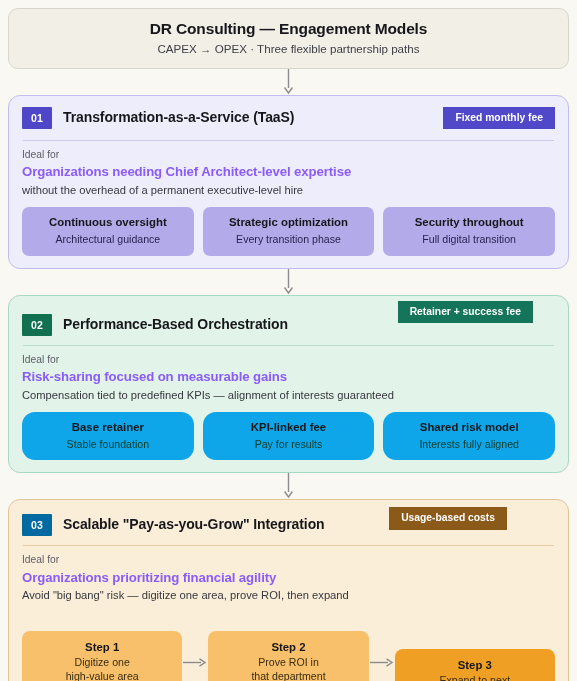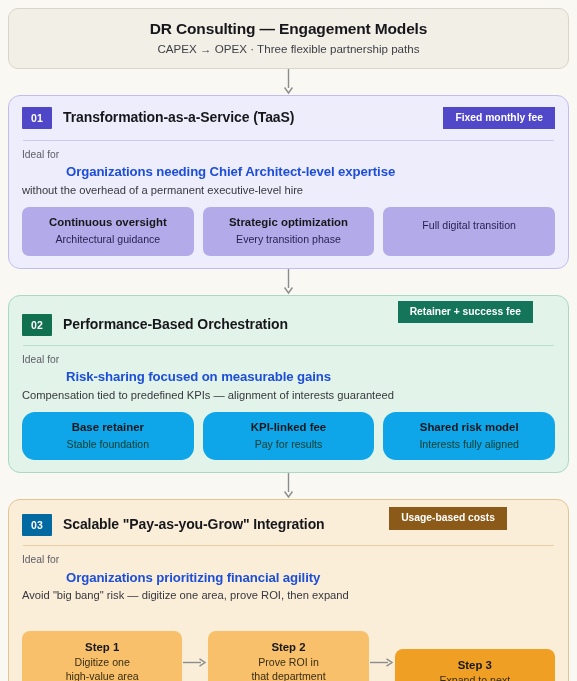--- a/index.html
+++ b/index.html
@@ -109,24 +109,23 @@
   .ideal-label {
     margin-top: 8px;
     font-size: 10.3px;
     color: #5d5d66;
     line-height: 1.2;
   }
   .ideal-head {
     margin-top: 3px;
     font-size: 13.2px;
     font-weight: bold;
-    color: #1d4ed8;
+    color: #8b5cf6;
     letter-spacing: -0.1px;
     line-height: 1.25;
-    margin-left: 44px;
   }
   .ideal-sub {
     margin-top: 2px;
     font-size: 11.2px;
     color: #37373e;
     line-height: 1.3;
   }
 
   
   .chips {
@@ -265,20 +264,21 @@
     <div class="chips">
       <div class="chip">
         <div class="chip-title">Continuous oversight</div>
         <div class="chip-sub">Architectural guidance</div>
       </div>
       <div class="chip">
         <div class="chip-title">Strategic optimization</div>
         <div class="chip-sub">Every transition phase</div>
       </div>
       <div class="chip">
+        <div class="chip-title">Security throughout</div>
         <div class="chip-sub">Full digital transition</div>
       </div>
     </div>
   </div>
 
   <div class="connector">
     <span>
       <svg width="11" height="26" viewBox="0 0 11 26">
         <line x1="5.5" y1="0" x2="5.5" y2="19" stroke="#8c8c8c" stroke-width="1.4"></line>
         <path d="M1.6 18.5 L5.5 24 L9.4 18.5" fill="none" stroke="#8c8c8c" stroke-width="1.4"></path>

